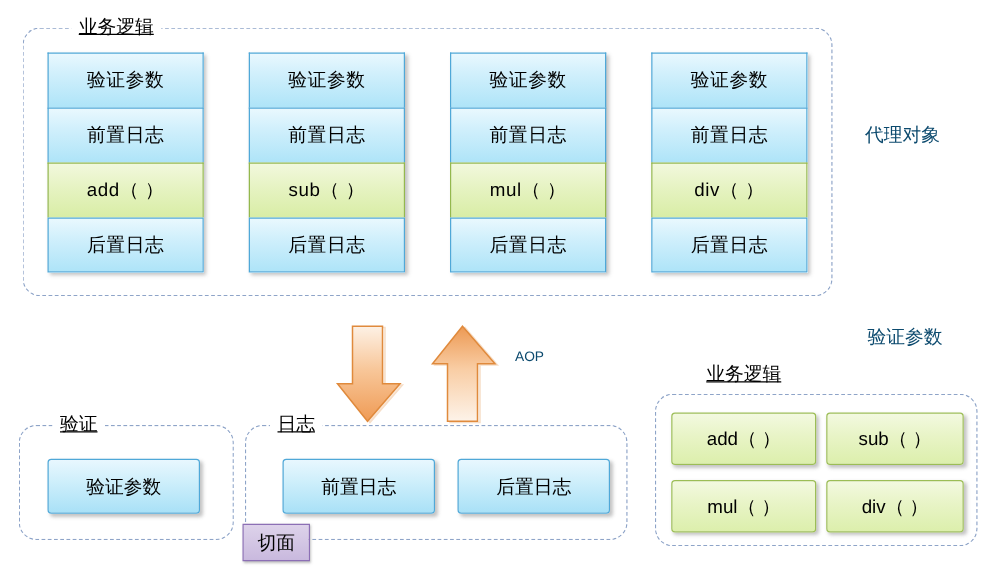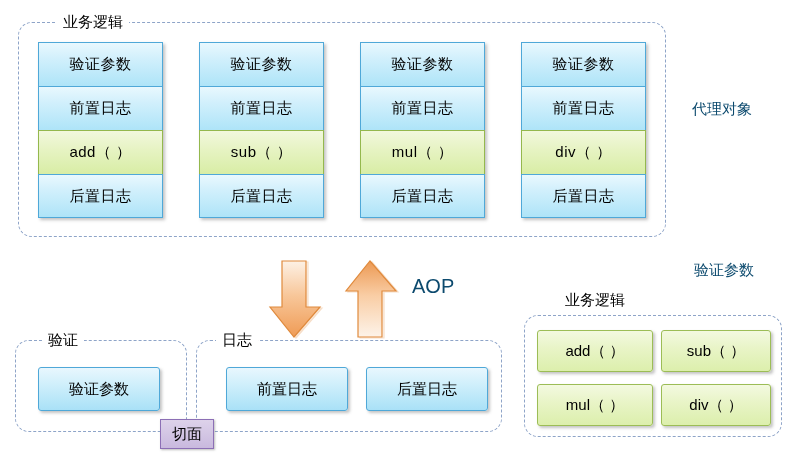--- a/index.html
+++ b/index.html
@@ -23,32 +23,33 @@
   }
   .group-label{
     position:absolute;
     background:#ffffff;
     padding:0 6px;
     font-size:15px;
     line-height:17px;
     color:#000;
     white-space:nowrap;
     z-index:6;
+    text-decoration:underline;
   }
 
   
   .caption{
     position:absolute;
     font-size:15px;
     line-height:18px;
     white-space:nowrap;
     color:#0c4a6e;
   }
   .caption.big{font-size:15px;}
-  .caption.aop{font-size:20px;font-family:"Liberation Sans",sans-serif;}
+  .caption.aop{font-size:11px;font-family:"Liberation Sans",sans-serif;}
 
   
   .column{
     position:absolute;
     width:125px;
     box-shadow:2px 2px 3px rgba(120,120,120,0.45);
   }
   .cell{
     height:44px;
     box-sizing:border-box;
@@ -94,20 +95,21 @@
   .badge{
     position:absolute;
     box-sizing:border-box;
     display:flex;align-items:center;justify-content:center;
     font-size:15px;
     color:#000;
     border:1px solid #8c6fb5;
     background:linear-gradient(to bottom,#ddd2ea 0%,#d3c6e4 50%,#c9b9de 100%);
     box-shadow:1px 1px 2px rgba(120,120,120,0.5);
     z-index:9;
+    margin-left:34px;
   }
 
   
   .arrow{position:absolute;}
   .arrow svg{display:block;overflow:visible;}
 </style>
 </head>
 <body>
 
 <div class="stage">

